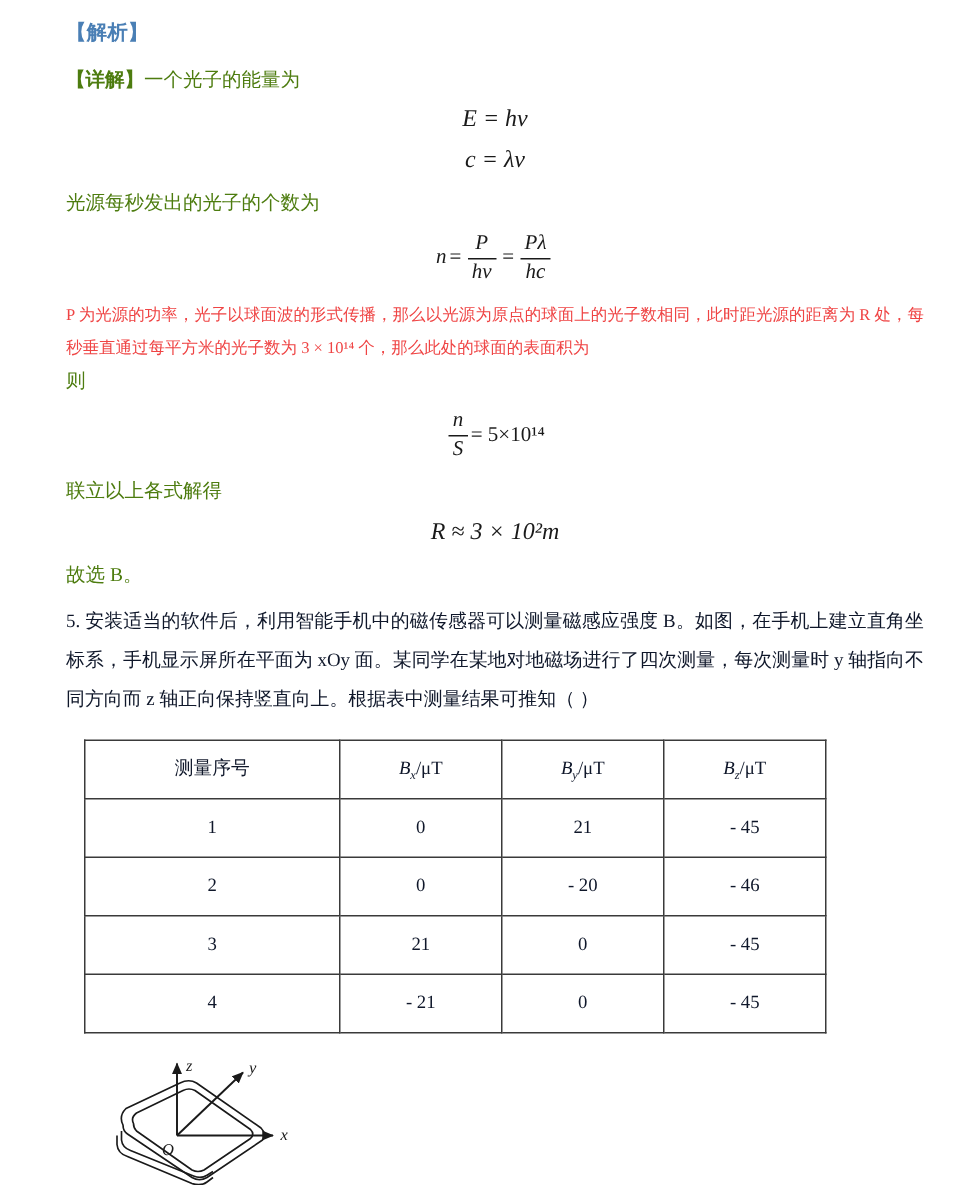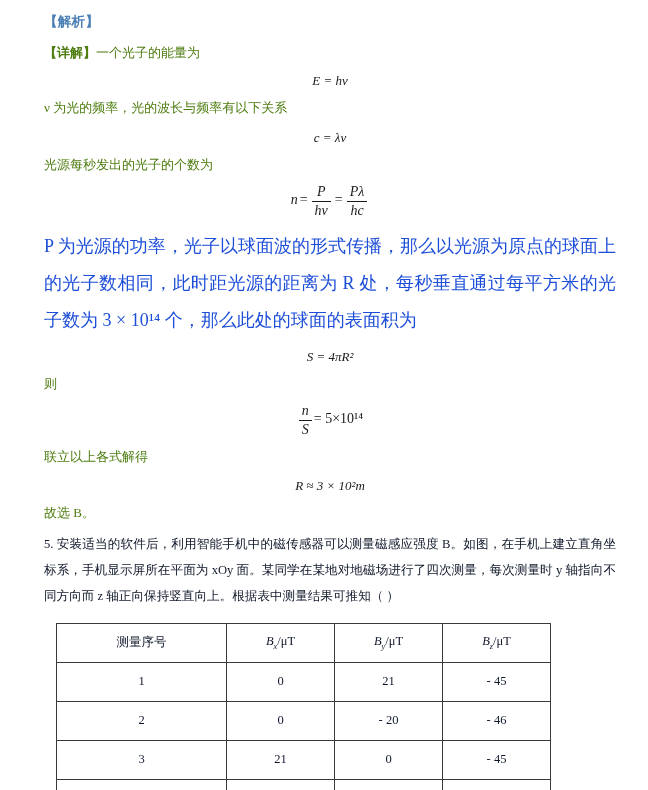--- a/index.html
+++ b/index.html
@@ -42,24 +42,24 @@
     font-size: 13px;
     line-height: 1.55;
     margin: 0 0 9px 0;
     color: #4d7c0f;
     text-align: justify;
   }
   .para.lead { margin-bottom: 8px; }
   .para b.tag { font-weight: 700; }
 
   .para-wide {
-    font-size: 18px;
+    font-size: 11px;
     line-height: 2.05;
     margin: 0;
-    color: #1d4ed8;
+    color: #ef4444;
     text-align: justify;
     text-justify: inter-ideograph;
     font-family: Liberation Serif, serif;
   }
   .para-q {
     font-size: 12.6px;
     line-height: 2.05;
     margin: 0;
     color: #0f172a;
     text-align: justify;
@@ -67,21 +67,21 @@
   }
 
   
   .eq-center {
     text-align: center;
     margin: 8px 0 9px 0;
     font-family: "Liberation Serif", "DejaVu Serif", serif;
   }
   .eq-inline-math {
     font-style: italic;
-    font-size: 13px;
+    font-size: 16px;
   }
   .mvar { font-style: italic; }
   .mup { font-style: normal; }
   .frac {
     display: inline-block;
     vertical-align: middle;
     text-align: center;
     line-height: 1.15;
     margin: 0 2px;
   }
@@ -140,39 +140,35 @@
   <div class="content">
 
     <div class="analysis-tag">【解析】</div>
 
     <p class="para lead"><b class="tag">【详解】</b><span>一个光子的能量为</span></p>
 
     <div class="eq-center">
       <span class="eq-inline-math">E = hv</span>
     </div>
 
-    <p class="para">ν 为光的频率，光的波长与频率有以下关系</p>
 
     <div class="eq-center">
       <span class="eq-inline-math">c = λv</span>
     </div>
 
     <p class="para">光源每秒发出的光子的个数为</p>
 
     <div class="eq-center">
       <span class="bigeq">
         <span class="mvar">n</span><span class="op">=</span><span class="frac"><span class="num mvar">P</span><span class="den mvar">hv</span></span><span class="op">=</span><span class="frac"><span class="num mvar">Pλ</span><span class="den mvar">hc</span></span>
       </span>
     </div>
 
     <p class="para-wide">P 为光源的功率，光子以球面波的形式传播，那么以光源为原点的球面上的光子数相同，此时距光源的距离为 R 处，每秒垂直通过每平方米的光子数为 3 × 10¹⁴ 个，那么此处的球面的表面积为</p>
 
-    <div class="eq-center">
-      <span class="eq-inline-math">S = 4πR²</span>
-    </div>
 
     <p class="para">则</p>
 
     <div class="eq-center">
       <span class="bigeq">
         <span class="frac"><span class="num mvar">n</span><span class="den mvar">S</span></span><span class="mup">= 5×10¹⁴</span>
       </span>
     </div>
 
     <p class="para">联立以上各式解得</p>

